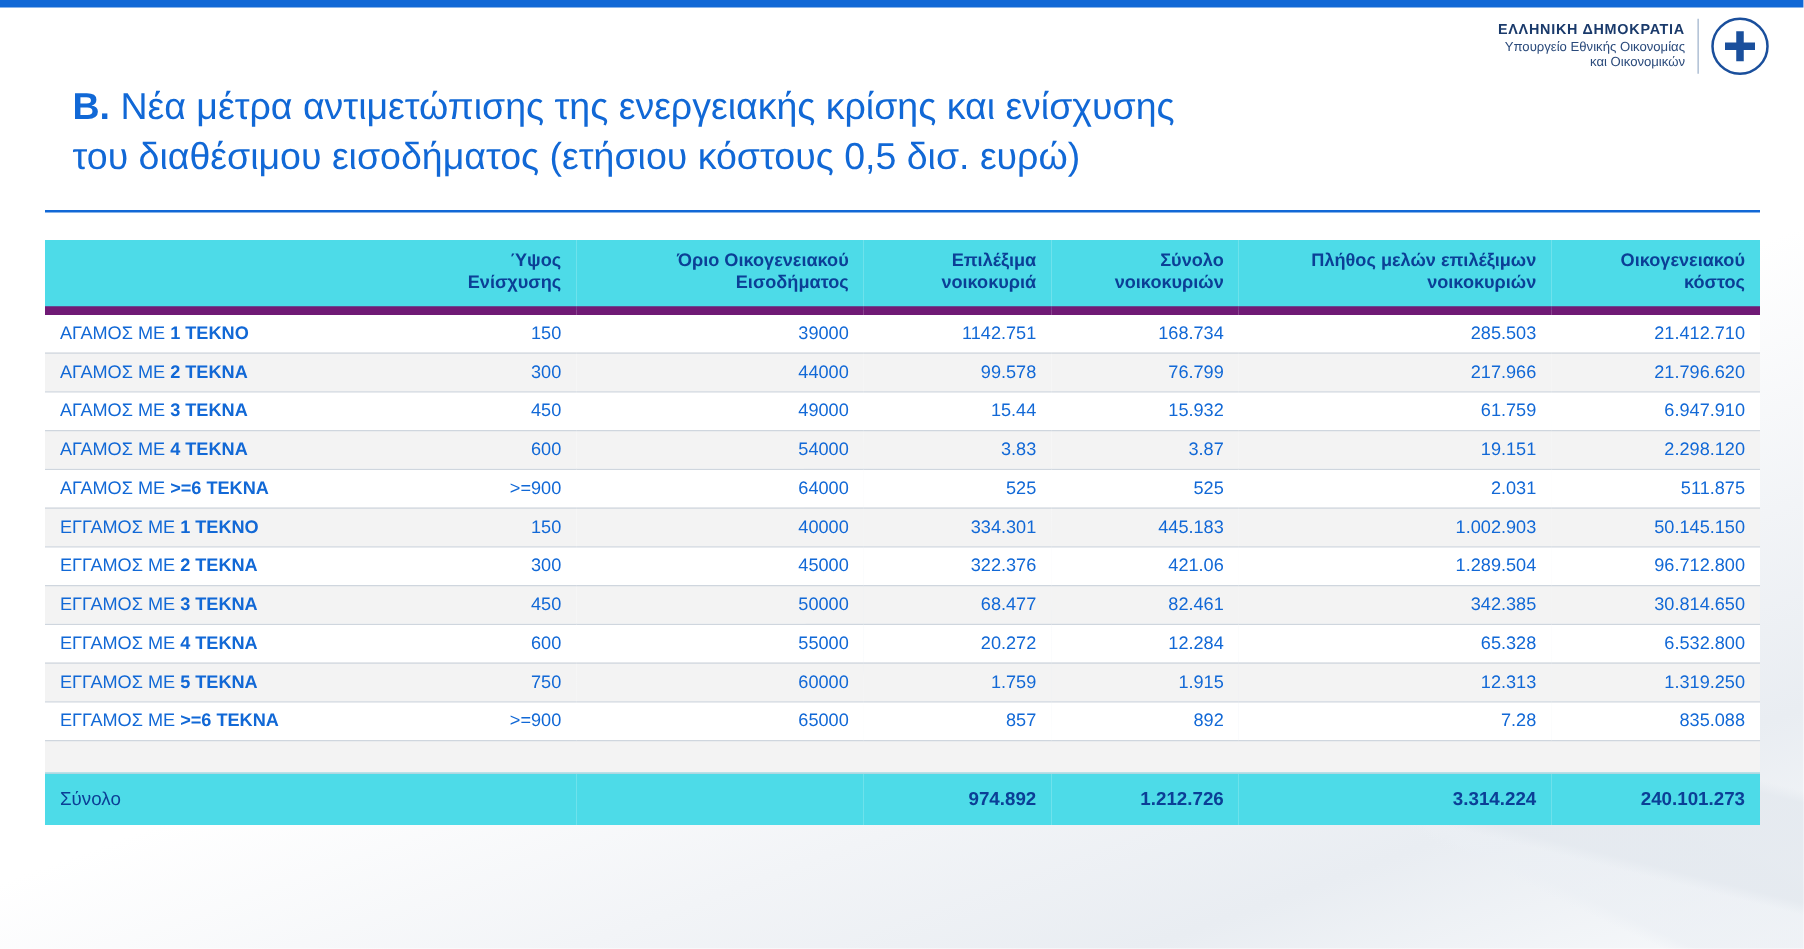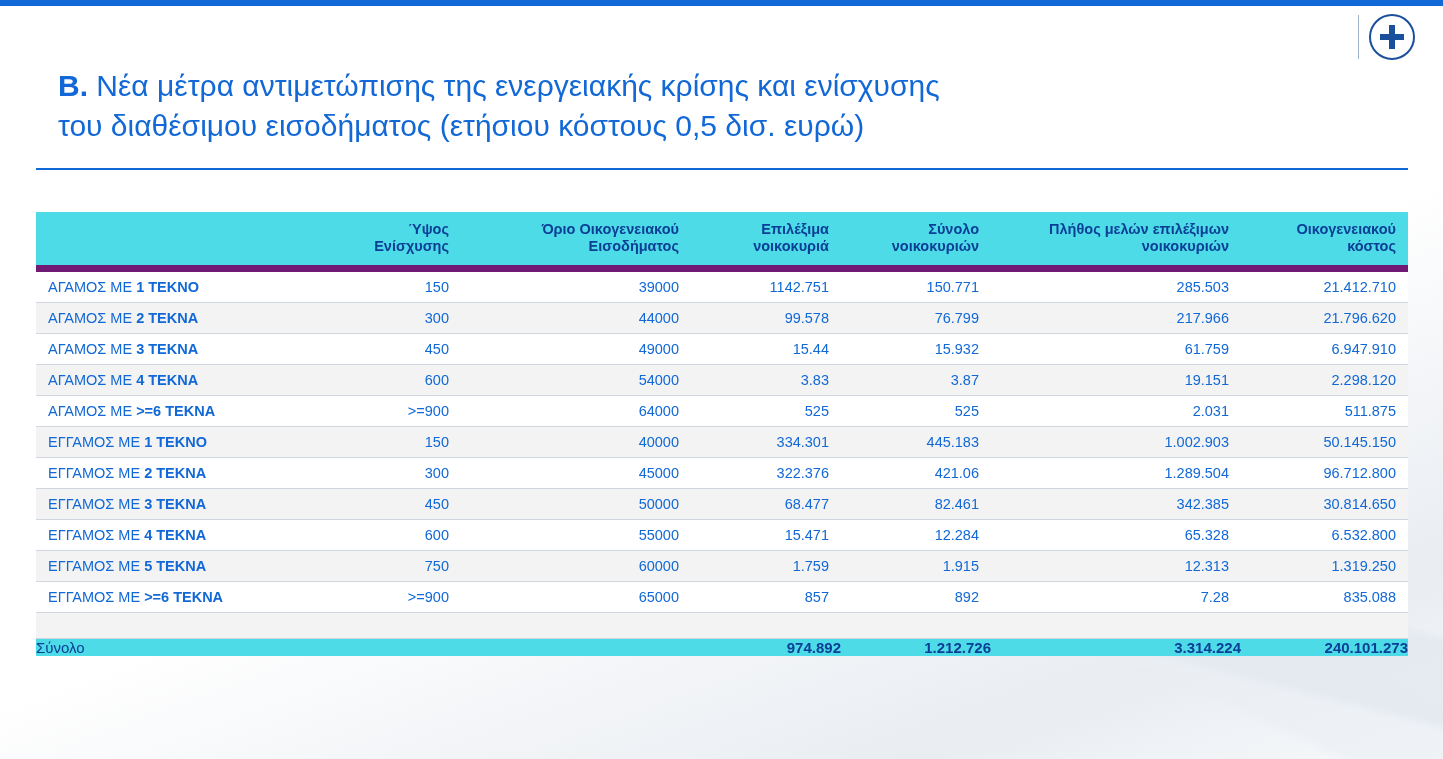--- a/index.html
+++ b/index.html
@@ -74,21 +74,21 @@
   }
   .title b { font-weight: bold; }
   .title-rule {
     position: absolute; left: 36px; top: 168px; width: 1372px; height: 2px;
     background: #1168d6;
   }
 
   
   .table-wrap {
     position: absolute;
-    left: 36px; top: 192px; width: 1372px; margin-top: 20px;
+    left: 36px; top: 192px; width: 1372px;
   }
   table {
     width: 100%;
     border-collapse: collapse;
     table-layout: fixed;
   }
   thead th {
     background: #4ddbe8;
     color: #0b3f96;
     font-weight: bold;
@@ -114,41 +114,46 @@
   tbody tr:first-child td { border-top: 7px solid #701a75; }
   .spacer-row td {
     background: transparent !important;
     height: 26px; border-bottom: 1px solid #cfd6de; padding: 0;
   }
   .total-row td {
     background: #4ddbe8 !important;
     color: #0b3f96;
     font-weight: bold;
     font-size: 15px;
-    padding: 0;
+    padding: 12px;
     border-bottom: none;
   }
   .total-row td.c0 { text-align: left; }
   col.w0 { width: 300px; }
   col.w1 { width: 125px; }
   col.w2 { width: 230px; }
   col.w3 { width: 150px; }
   col.w4 { width: 150px; }
   col.w5 { width: 250px; }
   col.w6 { width: 167px; }
 </style>
 </head>
 <body>
 
 <div class="slide">
   <div class="topbar"></div>
   <div class="deco2"></div>
   <div class="deco"></div>
 
   <div class="logo-block">
+    <div class="logo-text">
+      <div class="l1">ΕΛΛΗΝΙΚΗ ΔΗΜΟΚΡΑΤΙΑ</div>
+      <div class="l2">Υπουργείο Εθνικής Οικονομίας</div>
+      <div class="l3">και Οικονομικών</div>
+    </div>
     <div class="logo-sep"></div>
     <div class="emblem">
       <svg width="30" height="30" viewBox="0 0 30 30" aria-hidden="true">
         <rect x="12" y="3" width="6" height="24" fill="currentColor"></rect>
         <rect x="3" y="12" width="24" height="6" fill="currentColor"></rect>
       </svg>
     </div>
   </div>
 
   <div class="title">
@@ -178,21 +183,21 @@
           <th>Πλήθος μελών επιλέξιμων νοικοκυριών</th>
           <th>Οικογενειακού κόστος</th>
         </tr>
       </thead>
       <tbody>
         <tr>
           <td class="c0"><span>ΑΓΑΜΟΣ ΜΕ </span><b>1 ΤΕΚΝΟ</b></td>
           <td>150</td>
           <td>39000</td>
           <td>1142.751</td>
-          <td>150.771</td>
+          <td>168.734</td>
           <td>285.503</td>
           <td>21.412.710</td>
         </tr>
         <tr>
           <td class="c0"><span>ΑΓΑΜΟΣ ΜΕ </span><b>2 ΤΕΚΝΑ</b></td>
           <td>300</td>
           <td>44000</td>
           <td>99.578</td>
           <td>76.799</td>
           <td>217.966</td>
@@ -249,21 +254,21 @@
           <td>50000</td>
           <td>68.477</td>
           <td>82.461</td>
           <td>342.385</td>
           <td>30.814.650</td>
         </tr>
         <tr>
           <td class="c0"><span>ΕΓΓΑΜΟΣ ΜΕ </span><b>4 ΤΕΚΝΑ</b></td>
           <td>600</td>
           <td>55000</td>
-          <td>15.471</td>
+          <td>20.272</td>
           <td>12.284</td>
           <td>65.328</td>
           <td>6.532.800</td>
         </tr>
         <tr>
           <td class="c0"><span>ΕΓΓΑΜΟΣ ΜΕ </span><b>5 ΤΕΚΝΑ</b></td>
           <td>750</td>
           <td>60000</td>
           <td>1.759</td>
           <td>1.915</td>

